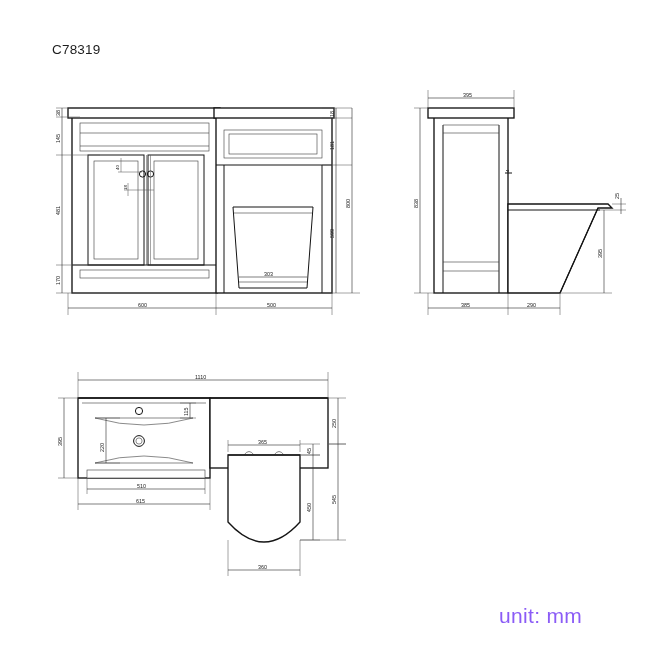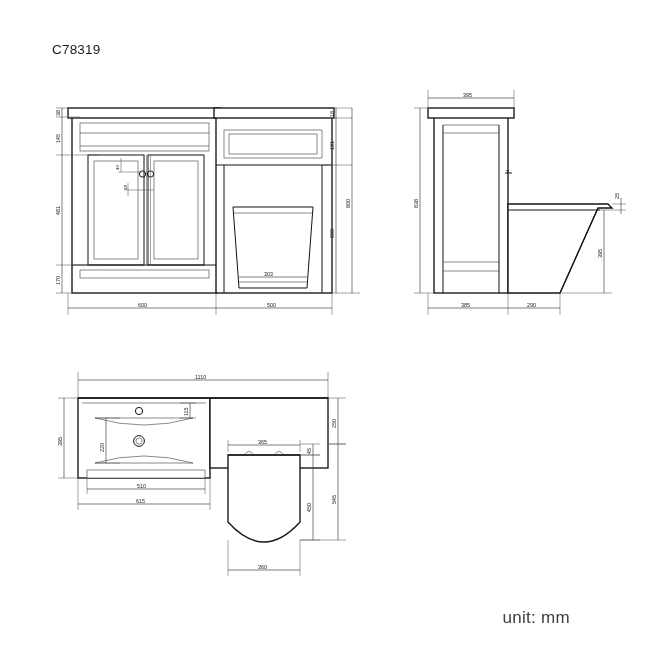--- a/index.html
+++ b/index.html
@@ -1,20 +1,20 @@
 <!DOCTYPE html>
 <html><head>
 <meta charset="utf-8">
 <style>
   html,body{margin:0;padding:0;background:#ffffff;}
   body{width:650px;height:650px;position:relative;overflow:hidden;
        font-family:"Liberation Sans","DejaVu Sans",sans-serif;color:#1a1a1a;}
   #sheet{position:absolute;inset:0;width:592px;height:650px;border-radius:20px;}
   .title{position:absolute;left:52px;top:42px;font-size:13.5px;letter-spacing:.2px;color:#1d1d1d;}
-  .unit{position:absolute;right:22px;bottom:22px;font-size:17px;color:#404040;letter-spacing:.3px;}
+  .unit{position:absolute;right:10px;bottom:22px;font-size:21px;color:#8b5cf6;letter-spacing:.3px;}
   svg{position:absolute;left:0;top:0;width:650px;height:650px;display:block;}
   .ln{stroke:#141414;fill:none;stroke-width:1;}
   .ln2{stroke:#141414;fill:none;stroke-width:1.35;}
   .thin{stroke:#3b3b3b;fill:none;stroke-width:.6;}
   .dim{stroke:#2a2a2a;fill:none;stroke-width:.6;}
   .ext{stroke:#5a5a5a;fill:none;stroke-width:.55;}
   .fillw{fill:#ffffff;}
   text.dl{font-family:"Liberation Sans","DejaVu Sans",sans-serif;font-size:5.4px;fill:#222;}
   text.dlv{font-family:"Liberation Sans","DejaVu Sans",sans-serif;font-size:5.4px;fill:#222;}
   text.tiny{font-size:4.4px;fill:#222;font-family:"Liberation Sans","DejaVu Sans",sans-serif;}

